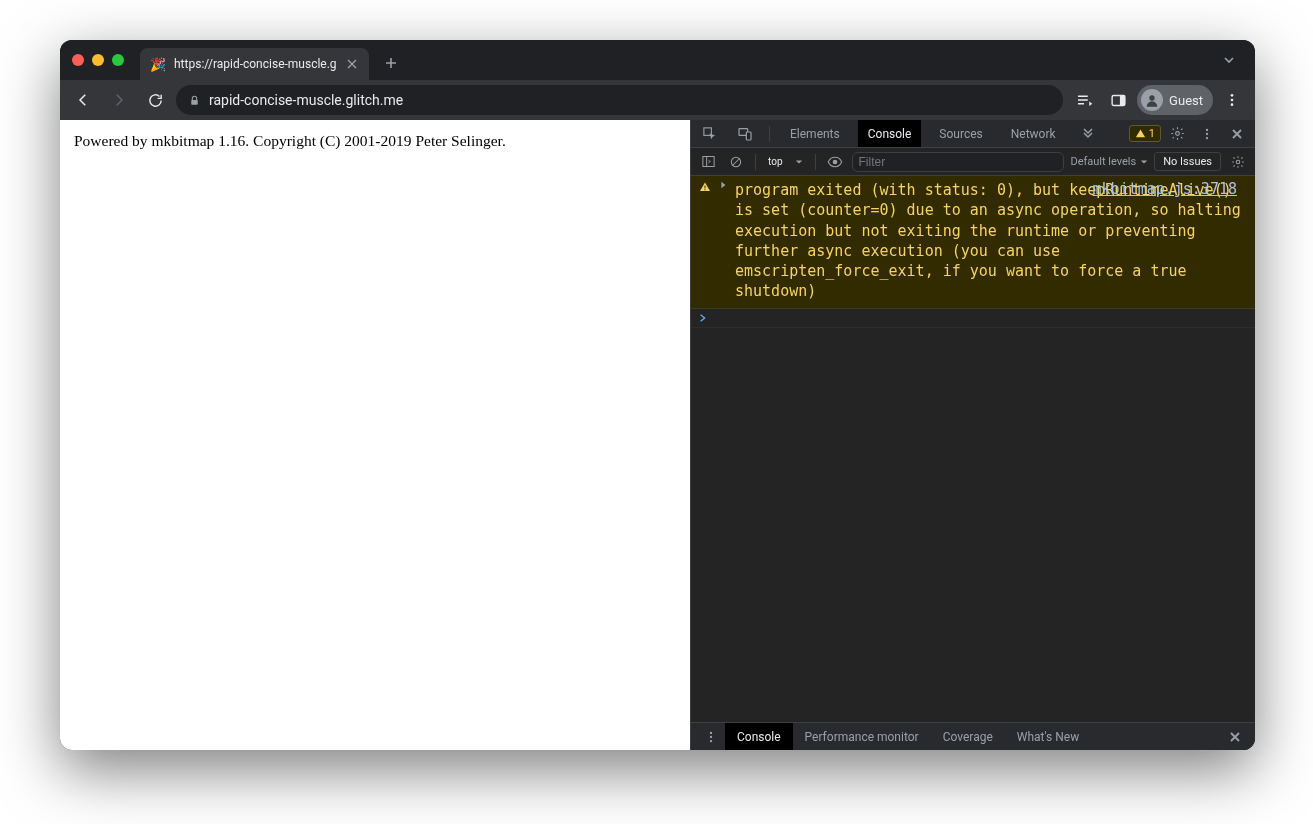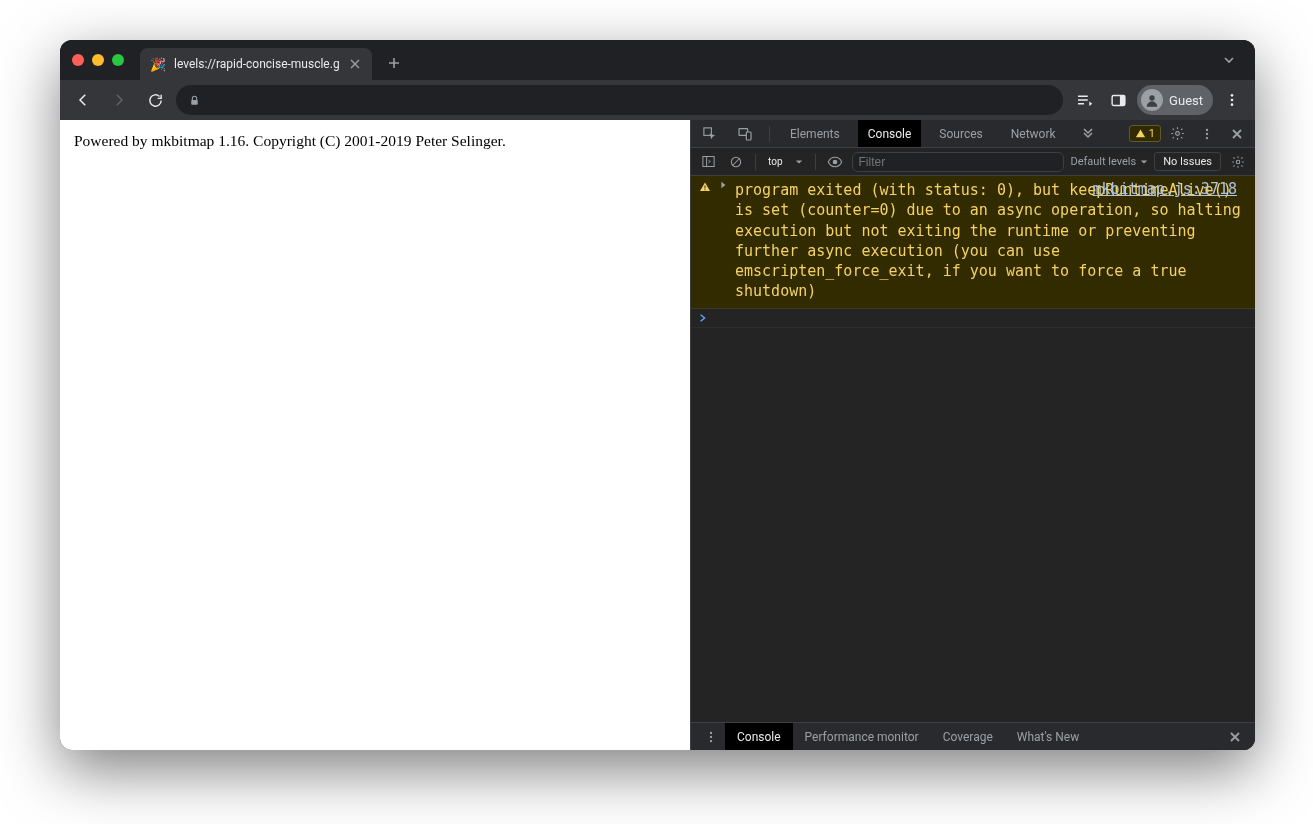--- a/index.html
+++ b/index.html
@@ -179,21 +179,21 @@
 <div class="browser-window">
 
   <div class="tab-strip">
     <div class="traffic-lights">
       <div class="traffic-light tl-red"></div>
       <div class="traffic-light tl-yellow"></div>
       <div class="traffic-light tl-green"></div>
     </div>
     <div class="tab">
       <span class="tab-favicon">🎉</span>
-      <span class="tab-title">levels://rapid-concise-muscle.g</span>
+      <span class="tab-title">https://rapid-concise-muscle.g</span>
       <span class="tab-close">
         <svg width="10" height="10" viewBox="0 0 10 10">
             <path d="M1 1 L9 9 M9 1 L1 9" stroke="currentColor" stroke-width="1.4"></path>
           </svg>
       </span>
     </div>
     <div class="new-tab">
       <svg width="14" height="14" viewBox="0 0 14 14">
           <path d="M7 2 V12 M2 7 H12" stroke="currentColor" stroke-width="1.6"></path>
         </svg>
@@ -223,20 +223,21 @@
           <path d="M20 4 L20 9 L15 9" stroke="#e8eaed" stroke-width="2" fill="none"></path>
         </svg>
     </div>
     <div class="omnibox">
       <span class="lock-icon">
         <svg width="13" height="13" viewBox="0 0 24 24">
             <rect x="6" y="11" width="12" height="9" rx="1.5" fill="currentColor"></rect>
             <path d="M8 11 V8 a4 4 0 0 1 8 0 V11" stroke="currentColor" stroke-width="2" fill="none"></path>
           </svg>
       </span>
+      <span class="url-text">rapid-concise-muscle.glitch.me</span>
     </div>
     <div class="toolbar-right">
       <div class="toolbar-icon">
         <svg width="18" height="18" viewBox="0 0 24 24">
             <path d="M4 7h13M4 12h13M4 17h8" stroke="#e8eaed" stroke-width="2"></path>
             <path d="M19 14 L23 17 L19 20 Z" fill="#e8eaed"></path>
           </svg>
       </div>
       <div class="toolbar-icon">
         <svg width="17" height="17" viewBox="0 0 24 24">

